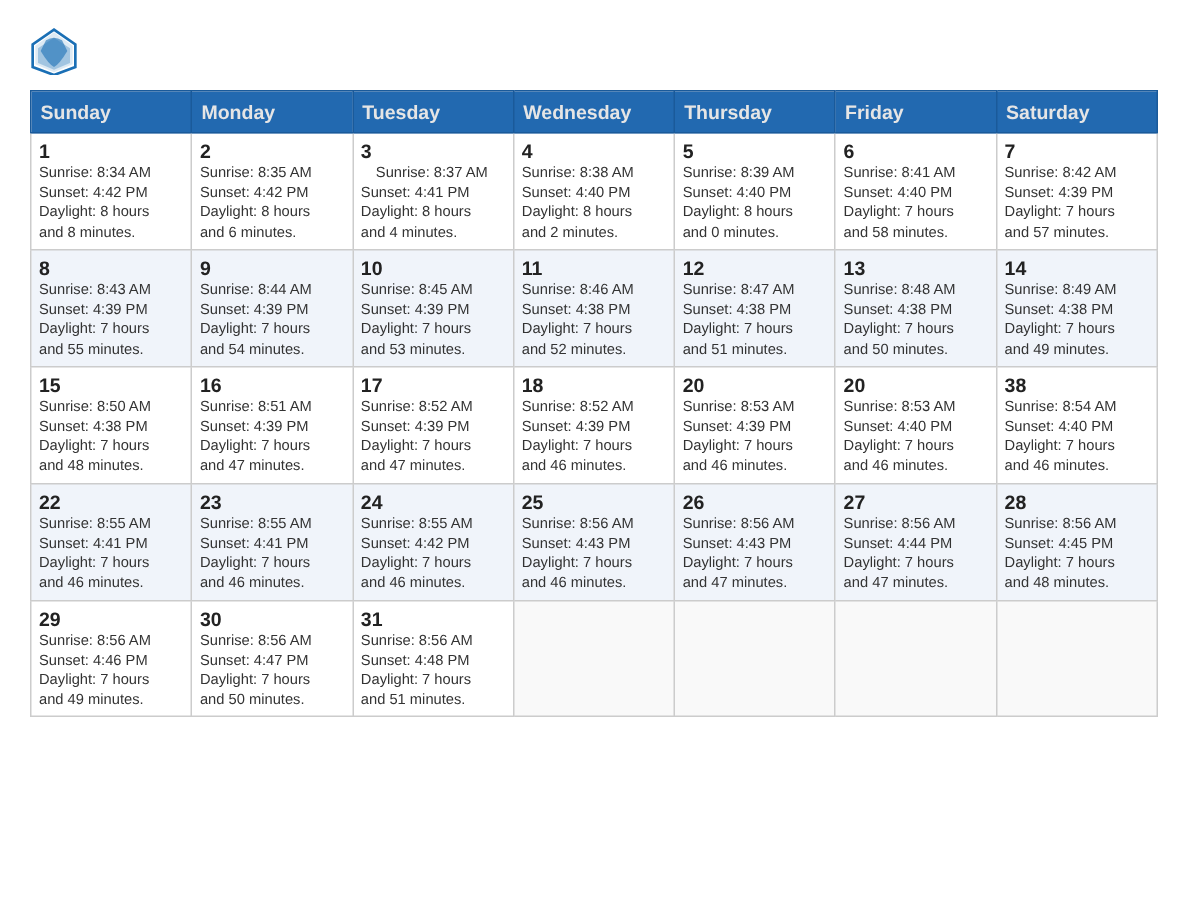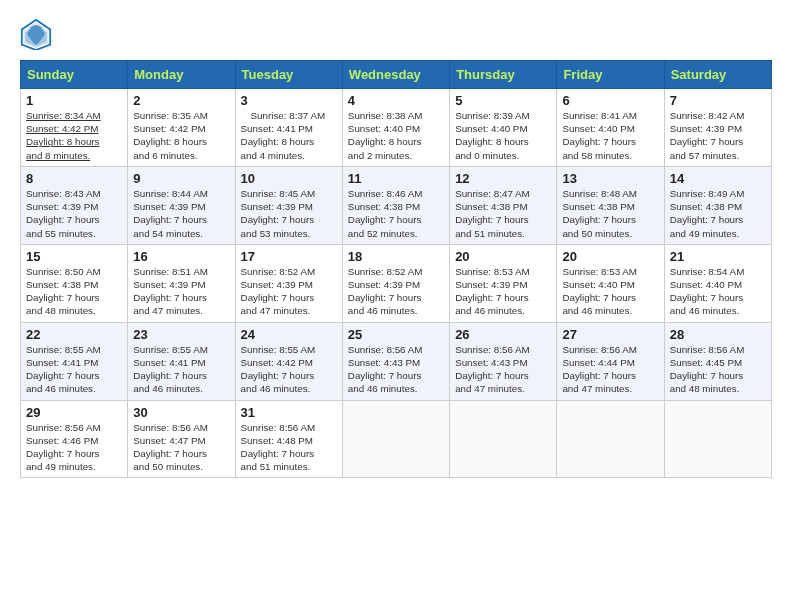--- a/index.html
+++ b/index.html
@@ -60,21 +60,21 @@
       font-weight: normal;
       color: #444;
     }
     table {
       width: 100%;
       border-collapse: collapse;
       font-size: 10.5px;
     }
     thead tr th {
       background: #2269b0;
-      color: #bef264;
+      color: #e5e5e5;
       text-align: left;
       padding: 6px 6px;
       font-size: 13px;
       font-weight: bold;
       border: 1px solid #1a5a9a;
     }
     tbody tr td {
       border: 1px solid #ccc;
       padding: 4px 5px;
       vertical-align: top;
@@ -133,21 +133,21 @@
           <th>Monday</th>
           <th>Tuesday</th>
           <th>Wednesday</th>
           <th>Thursday</th>
           <th>Friday</th>
           <th>Saturday</th>
         </tr>
     </thead>
     <tbody id="calendar-body">
     <tr>
-          <td><span class="day-num">1</span><span class="day-detail" style="white-space: pre-line; text-decoration: underline;">Sunrise: 8:34 AM
+          <td><span class="day-num">1</span><span class="day-detail" style="white-space: pre-line;">Sunrise: 8:34 AM
 Sunset: 4:42 PM
 Daylight: 8 hours
 and 8 minutes.</span></td>
           <td><span class="day-num">2</span><span class="day-detail" style="white-space: pre-line;">Sunrise: 8:35 AM
 Sunset: 4:42 PM
 Daylight: 8 hours
 and 6 minutes.</span></td>
           <td><span class="day-num">3</span><span class="day-detail" style="white-space: pre-line; margin-left: 10px;">Sunrise: 8:37 AM
 Sunset: 4:41 PM
 Daylight: 8 hours
@@ -217,21 +217,21 @@
 Daylight: 7 hours
 and 46 minutes.</span></td>
           <td><span class="day-num">20</span><span class="day-detail" style="white-space: pre-line;">Sunrise: 8:53 AM
 Sunset: 4:39 PM
 Daylight: 7 hours
 and 46 minutes.</span></td>
           <td><span class="day-num">20</span><span class="day-detail" style="white-space: pre-line;">Sunrise: 8:53 AM
 Sunset: 4:40 PM
 Daylight: 7 hours
 and 46 minutes.</span></td>
-          <td><span class="day-num">21</span><span class="day-detail" style="white-space: pre-line;">Sunrise: 8:54 AM
+          <td><span class="day-num">38</span><span class="day-detail" style="white-space: pre-line;">Sunrise: 8:54 AM
 Sunset: 4:40 PM
 Daylight: 7 hours
 and 46 minutes.</span></td>
         </tr>
         <tr>
           <td><span class="day-num">22</span><span class="day-detail" style="white-space: pre-line;">Sunrise: 8:55 AM
 Sunset: 4:41 PM
 Daylight: 7 hours
 and 46 minutes.</span></td>
           <td><span class="day-num">23</span><span class="day-detail" style="white-space: pre-line;">Sunrise: 8:55 AM

